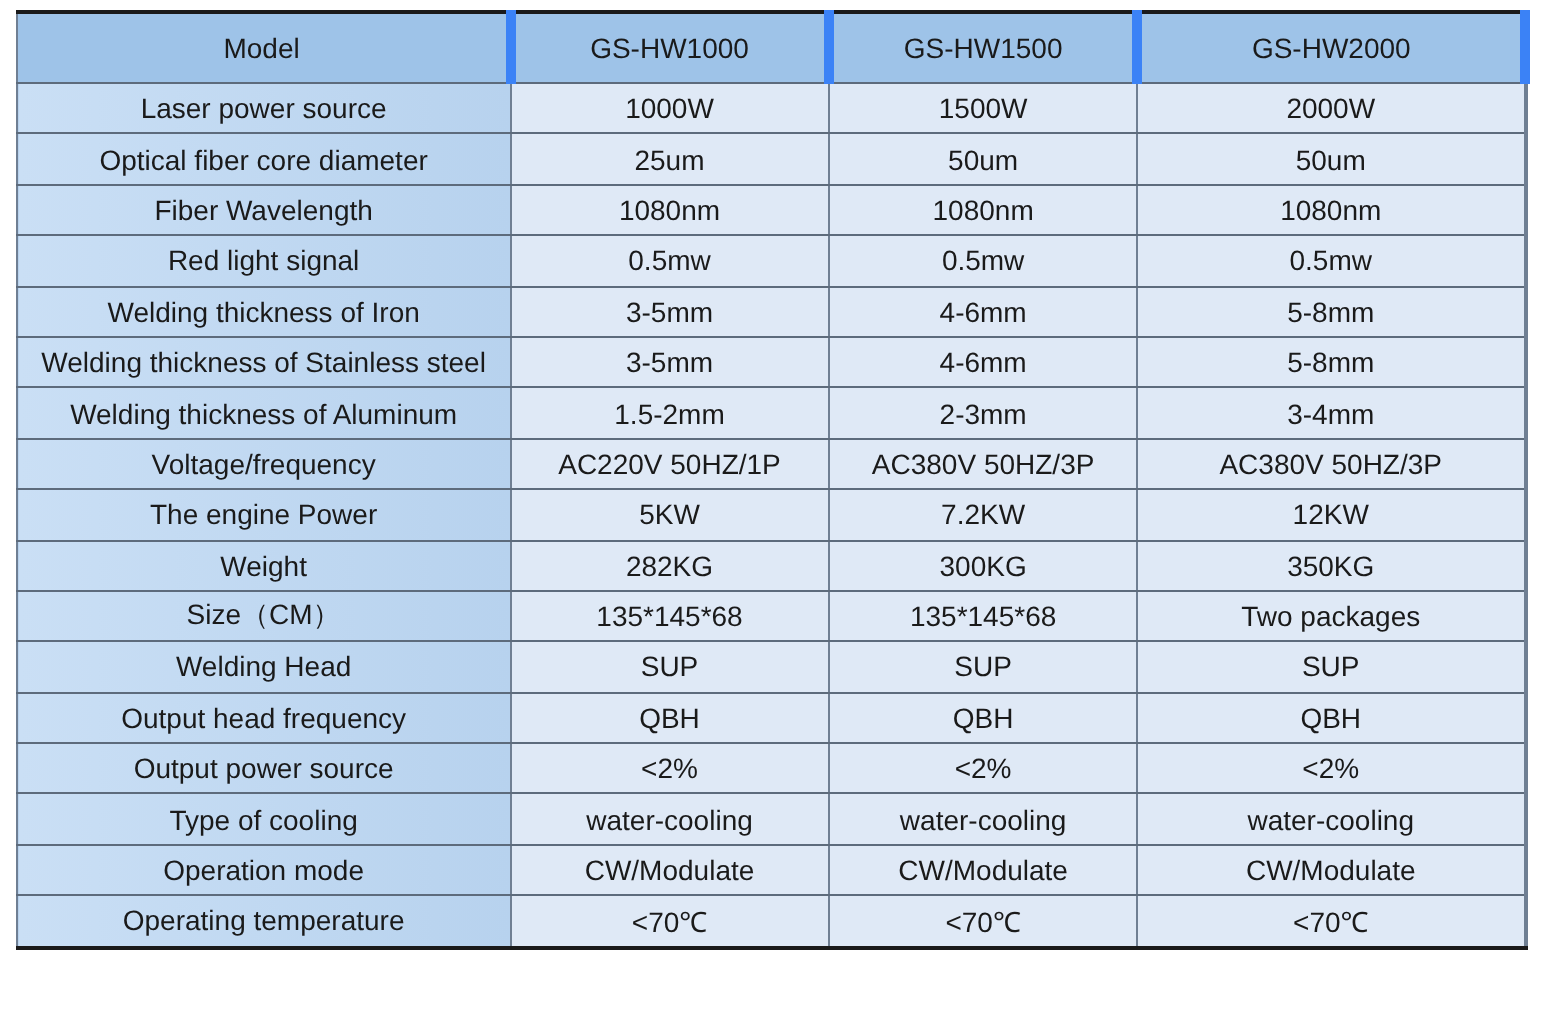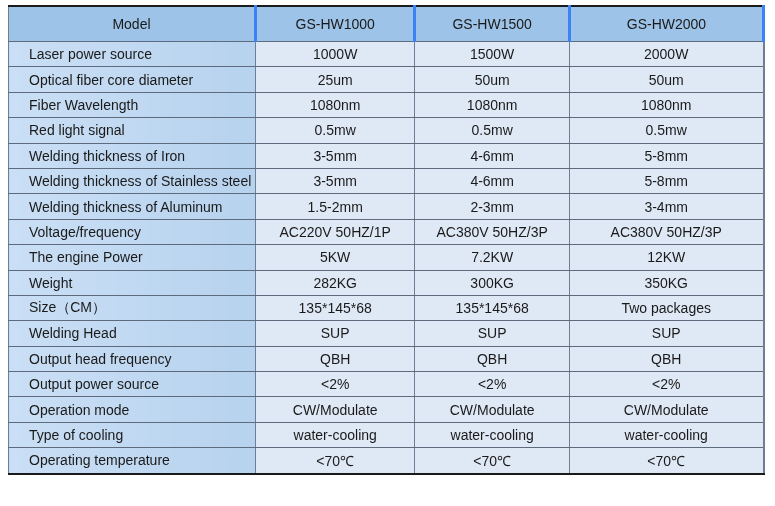--- a/index.html
+++ b/index.html
@@ -26,36 +26,36 @@
   }
   .spec-table col.c0 { width: 247px; }
   .spec-table col.c1 { width: 160px; }
   .spec-table col.c2 { width: 155px; }
   .spec-table col.c3 { width: 195px; }
   .spec-table th {
     height: 34px;
     background: #9ec3e8;
     font-weight: normal;
     text-align: center;
-    border-right: 3px solid #3b82f6;
+    border-right: 5px solid #3b82f6;
     border-bottom: 1px solid #5d6b7c;
     padding: 0;
   }
   .spec-table td {
     height: 24.4px;
     padding: 0;
     border-right: 1px solid #6f7f93;
     border-bottom: 1px solid #5d6b7c;
     text-align: center;
     background: #dfe9f6;
     white-space: nowrap;
   }
   .spec-table td.label {
-    text-align: left;
-    padding-left: 20px;
+    text-align: center;
+    padding-left: 0;
     background: linear-gradient(to right, #cadff5 0%, #b7d2ee 100%);
   }
   .spec-table tr:last-child td { border-bottom: none; }
 </style>
 </head>
 <body>
 
 <table class="spec-table">
   <colgroup>
     <col class="c0">
@@ -150,30 +150,30 @@
       <td>QBH</td>
       <td>QBH</td>
     </tr>
     <tr>
       <td class="label">Output power source</td>
       <td>&lt;2%</td>
       <td>&lt;2%</td>
       <td>&lt;2%</td>
     </tr>
     <tr>
+      <td class="label">Type of cooling</td>
+      <td>water-cooling</td>
+      <td>water-cooling</td>
+      <td>water-cooling</td>
+    </tr>
+    <tr>
       <td class="label">Operation mode</td>
       <td>CW/Modulate</td>
       <td>CW/Modulate</td>
       <td>CW/Modulate</td>
-    </tr>
-    <tr>
-      <td class="label">Type of cooling</td>
-      <td>water-cooling</td>
-      <td>water-cooling</td>
-      <td>water-cooling</td>
     </tr>
     <tr>
       <td class="label">Operating temperature</td>
       <td>&lt;70℃</td>
       <td>&lt;70℃</td>
       <td>&lt;70℃</td>
     </tr>
   </tbody>
 </table>
 

